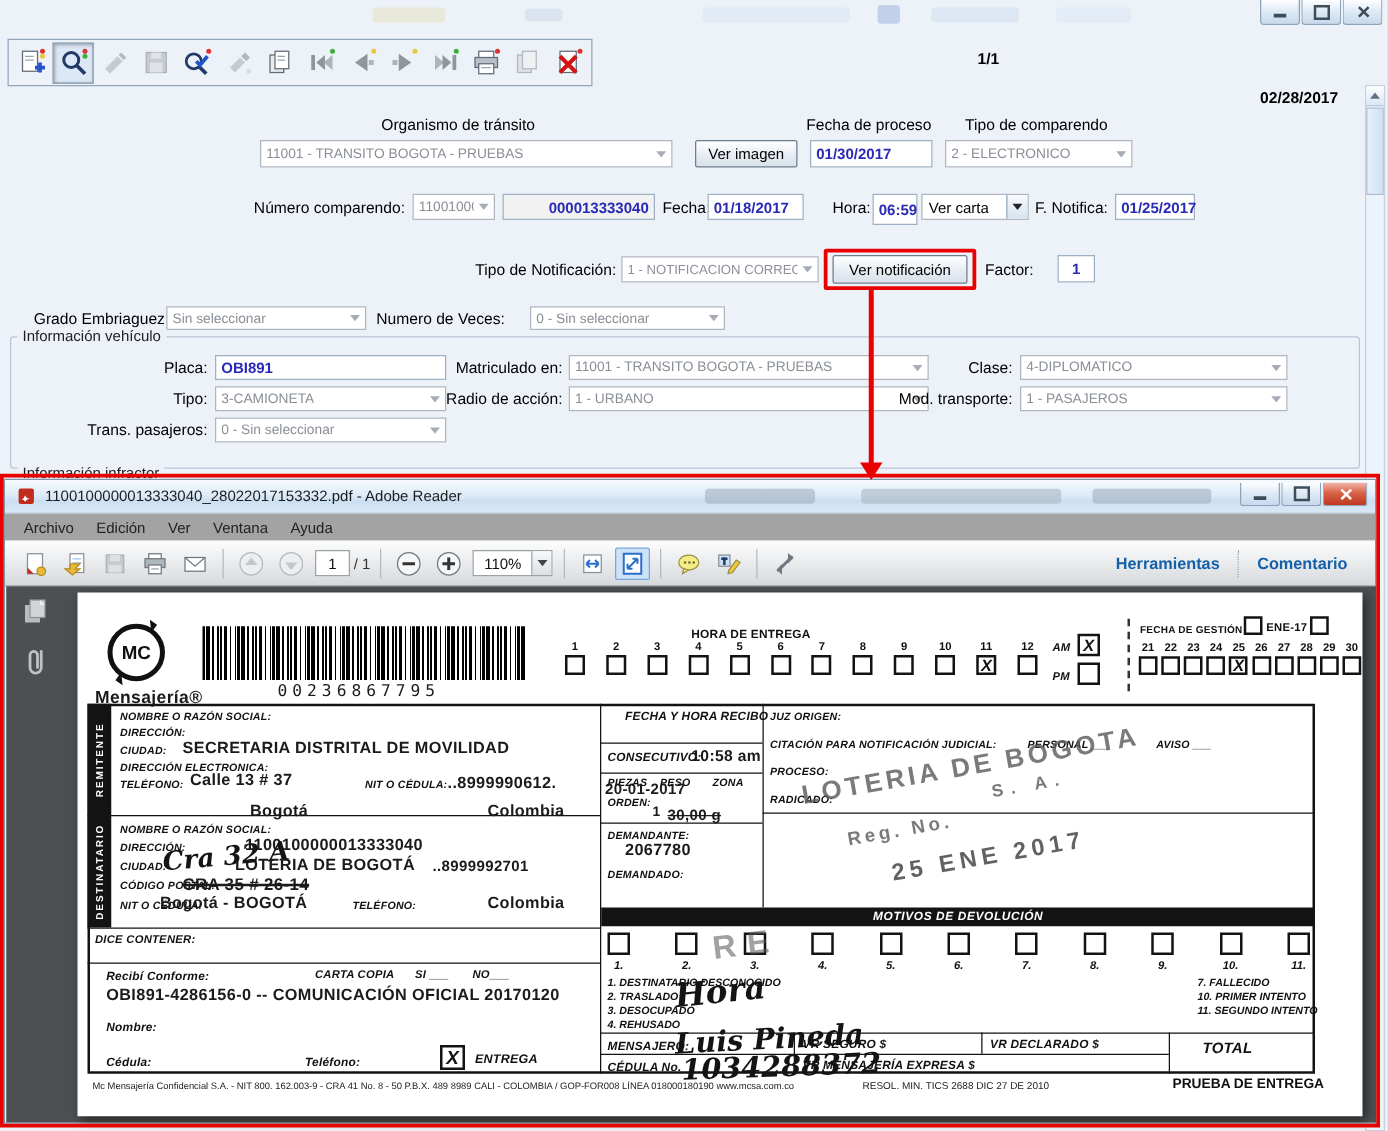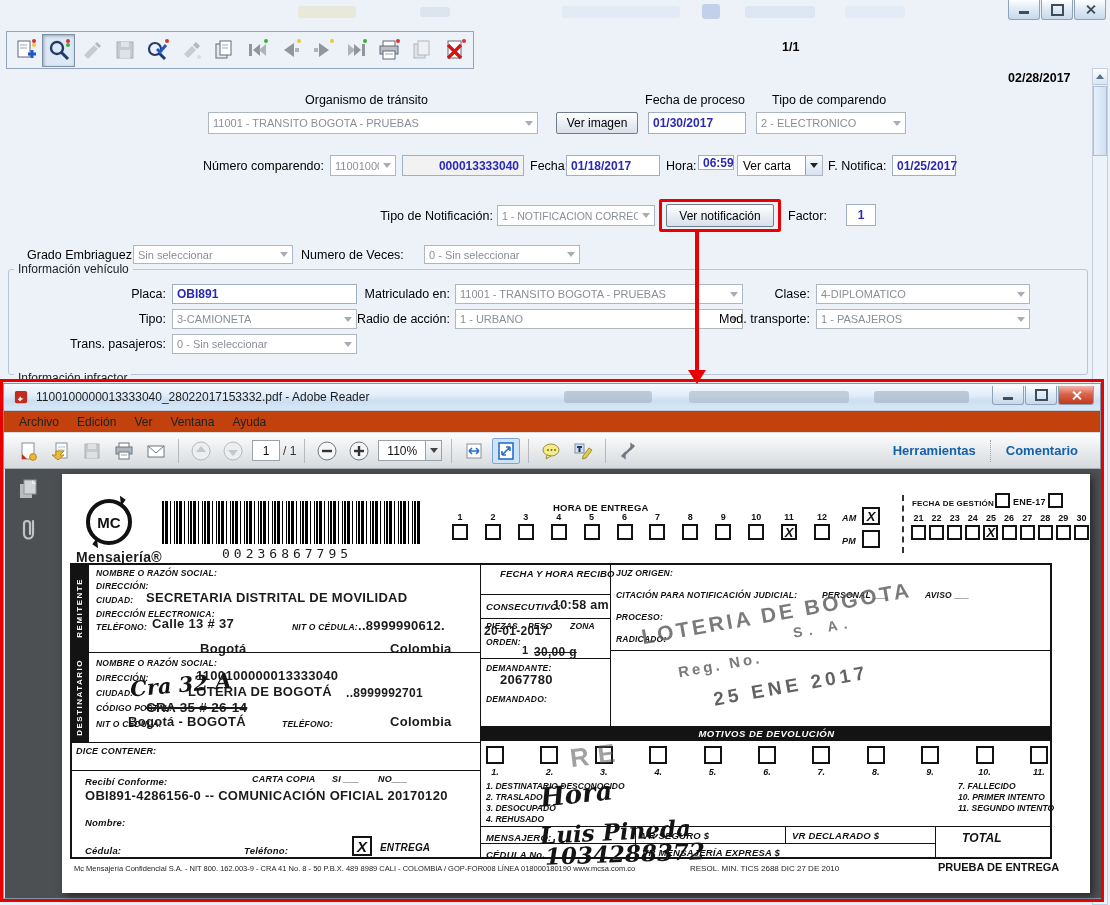--- a/index.html
+++ b/index.html
@@ -46,21 +46,21 @@
   .sbar{position:absolute;left:1092px;top:68px;width:16px;height:837px;background:#edf3fa;border:1px solid #c3d0e0;box-sizing:border-box;}
   .sbtn{width:14px;height:15px;background:linear-gradient(#fdfeff,#d9e6f4);border-bottom:1px solid #b9c8da;
     display:flex;align-items:center;justify-content:center;} 
   .sthumb{width:14px;height:70px;background:linear-gradient(90deg,#e7f0fa,#cfe0f1);border:1px solid #aebfd3;box-sizing:border-box;margin-top:1px;}
   
   .rw{position:absolute;left:3px;top:383px;width:1098px;height:516px;background:#eef2f7;border:1px solid #8097ac;box-sizing:border-box;}
   .rw-titlebar{position:absolute;left:0;top:0;width:100%;height:27px;
     background:linear-gradient(#f6fafe,#dfecf9 45%,#cbdff2 65%,#d9e8f6);border-bottom:1px solid #b6c8dc;
     display:flex;align-items:center;padding-left:10px;box-sizing:border-box;}
   .rw-title{font-size:12px;color:#1c1c1c;margin-left:8px;white-space:nowrap;}
-  .rw-menubar{position:absolute;left:0;top:27px;width:100%;height:22px;background:#c2410c;border-bottom:1px solid #d9dcdf;
+  .rw-menubar{position:absolute;left:0;top:27px;width:100%;height:22px;background:#a3a3a3;border-bottom:1px solid #d9dcdf;
     display:flex;align-items:center;padding-left:6px;box-sizing:border-box;}
   .menu-item{font-size:12px;color:#222;padding:3px 9px;}
   .rw-toolbar{position:absolute;left:0;top:49px;width:100%;height:36px;
     background:linear-gradient(#fdfdfd,#e7e9eb 55%,#d7dadd);border-bottom:1px solid #a8aeb5;
     display:flex;align-items:center;padding:0 8px;box-sizing:border-box;}
   .aicon{width:26px;height:24px;display:flex;align-items:center;justify-content:center;margin:0 2px;border:1px solid transparent;border-radius:2px;}
   .aicon.selected{background:#cfe3f7;border:1px solid #7aa7d9;}
   .vsep{width:1px;height:24px;background:#b4bac0;margin:0 6px;}
   .page-box{width:26px;height:19px;background:#fff;border:1px solid #9aa2aa;font-size:12px;color:#111;
     display:flex;align-items:center;justify-content:center;margin:0 3px;}
@@ -262,23 +262,23 @@
       <span class="carr"></span>
     </div>
 
   <div class="flabel r" style="left:150px;top:159px;width:174px;">Número comparendo:</div>
   <div class="combo" style="left:330px;top:155px;width:66px;height:21px;">
       <span class="sp">11001000</span>
       <span class="carr"></span>
     </div>
   <div class="ffield gray" style="left:402px;top:155px;width:122px;height:21px;">000013333040</div>
   <div class="flabel" style="left:530px;top:159px;">Fecha:</div>
-  <div class="ffield" style="left:566px;top:155px;width:94px;height:21px;">01/18/2017</div>
+  <div class="ffield" style="left:566px;top:155px;width:77px;height:21px;">01/18/2017</div>
   <div class="flabel" style="left:666px;top:159px;">Hora:</div>
-  <div class="ffield" style="left:698px;top:155px;width:36px;height:15px;">06:59</div>
+  <div class="ffield" style="left:698px;top:155px;width:36px;height:25px;">06:59</div>
   <div class="combo en" style="left:737px;top:155px;width:86px;height:21px;padding-left:5px;">
       <span class="sp">Ver carta</span>
       <span class="carr3d">
         <i></i>
       </span>
     </div>
   <div class="flabel" style="left:828px;top:159px;">F. Notifica:</div>
   <div class="ffield" style="left:892px;top:155px;width:64px;height:21px;">01/25/2017</div>
 
   <div class="flabel r" style="left:280px;top:209px;width:213px;">Tipo de Notificación:</div>

